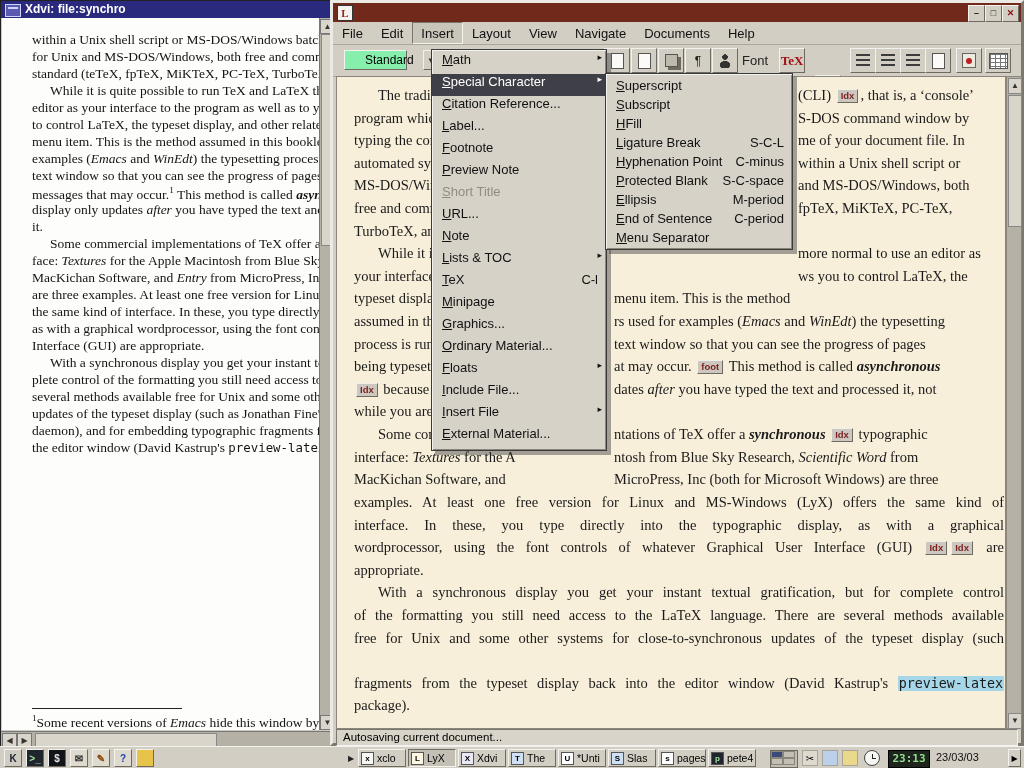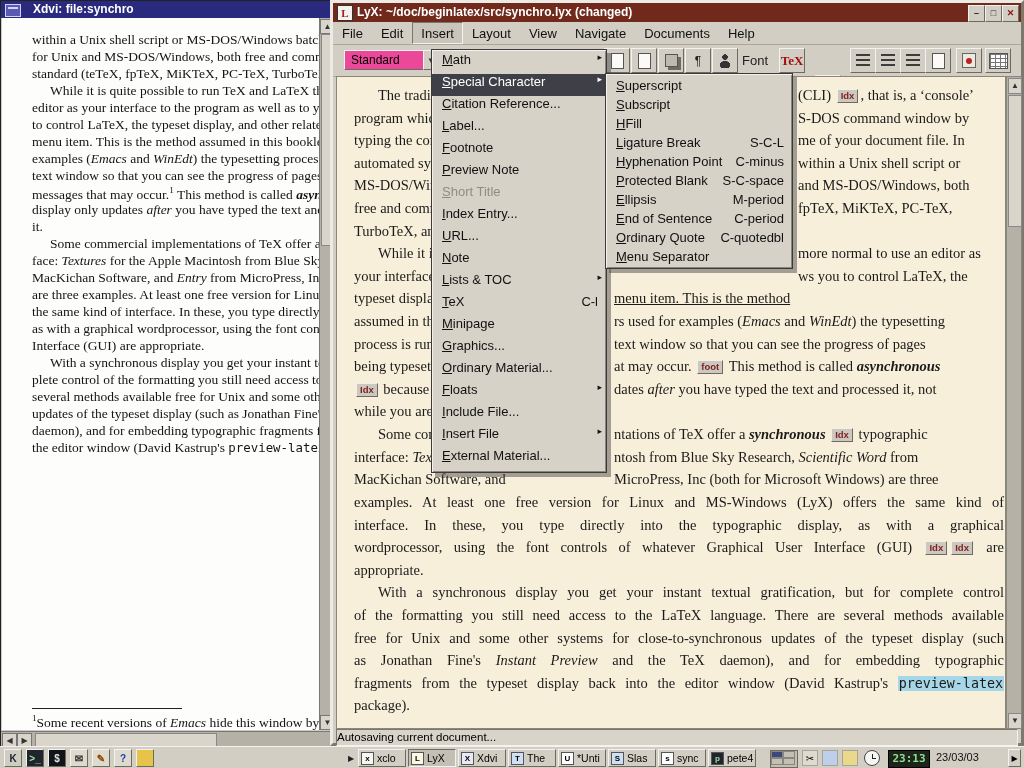--- a/index.html
+++ b/index.html
@@ -15,21 +15,21 @@
   .sup{vertical-align:super;font-size:68%;}
   .ind{display:inline-block;width:24px;}
   .hlsel{background:#a6d7e8;font-family:"DejaVu Sans Mono",monospace;font-size:92%;padding:0 1px;}
   .chip{display:inline-block;font:bold 9.5px "Liberation Sans",sans-serif;color:#7c1f1f;
         background:#ccc8bf;border:1px solid;border-color:#f2f0ea #6f6a60 #6f6a60 #f2f0ea;
         padding:0 3px 1px;margin:0 2px;vertical-align:1px;line-height:11px;}
   
   #xdvi{left:0;top:0;width:332px;height:746px;background:#cfcbc1;border:1px solid #222;z-index:1;}
   .x-title{position:absolute;left:0;top:0;width:100%;height:17px;background:#29297e;color:#fff;
            font:bold 12px "Liberation Sans",sans-serif;line-height:17px;}
-  .x-title .txt{position:absolute;left:24px;top:0;margin-left:8px;}
+  .x-title .txt{position:absolute;left:24px;top:0;}
   .x-ticon{position:absolute;left:4px;top:3px;width:14px;height:11px;border:1px solid #cfd4ff;background:#5a5ab0;}
   .x-ticon::after{content:"";position:absolute;left:2px;top:2px;right:2px;height:2px;background:#cfd4ff;}
   .x-content{position:absolute;left:1px;top:17px;width:317px;height:712px;background:#fdfdfc;
              overflow:hidden;font:13.5px "Liberation Serif",serif;color:#141414;}
   .x-fnrule{position:absolute;left:30px;top:690px;width:150px;height:1px;background:#222;}
   .x-scroll{background:#b5b1a7;}
   .x-vscroll{position:absolute;left:318px;top:17px;width:14px;height:712px;border-left:1px solid #777;}
   .x-thumb-v{position:absolute;left:1px;top:16px;width:11px;height:210px;background:#d9d5cb;border:1px solid #888;}
   .x-hscroll{position:absolute;left:0;top:730px;width:332px;height:16px;border-top:1px solid #777;}
   .x-thumb-h{position:absolute;left:34px;top:1px;width:180px;height:12px;background:#d9d5cb;border:1px solid #888;}
@@ -43,23 +43,23 @@
   .l-title .txt{position:absolute;left:24px;top:0;white-space:nowrap;}
   .l-ticon{position:absolute;left:4px;top:2px;width:14px;height:14px;background:#f4f2ee;border:1px solid #333;
            color:#a02020;font:bold 11px "Liberation Serif",serif;line-height:14px;text-align:center;}
   .l-btn{position:absolute;top:2px;width:15px;height:15px;background:#d2cec4;border:1px solid;
          border-color:#f4f2ee #6f6a60 #6f6a60 #f4f2ee;font:bold 9px "Liberation Sans",sans-serif;
          text-align:center;line-height:14px;color:#222;}
   .l-menubar{position:absolute;left:0;top:19px;right:0;height:22px;border-bottom:1px solid #aaa69c;}
   .mb{display:inline-block;padding:4px 9px 3px;font:13px "Liberation Sans",sans-serif;color:#111;}
   .mb.pressed{border:1px solid;border-color:#7a766c #f4f2ee #f4f2ee #7a766c;background:#c9c5bb;padding:3px 8px 2px;}
   .l-toolbar{position:absolute;left:0;top:42px;right:0;height:31px;border-bottom:1px solid #aaa69c;}
-  .combo{position:absolute;left:11px;top:5px;width:88px;height:20px;background:#ec4899;border:1px solid;
+  .combo{position:absolute;left:11px;top:5px;width:63px;height:20px;background:#86efac;border:1px solid;
          border-color:#f4f2ee #6f6a60 #6f6a60 #f4f2ee;font:12px "Liberation Sans",sans-serif;
-         line-height:18px;padding-left:6px;box-sizing:border-box;}
+         line-height:18px;padding-left:20px;box-sizing:border-box;}
   .combo-arrow{position:absolute;left:90px;top:5px;width:16px;height:20px;background:#d2cec4;border:1px solid;
          border-color:#f4f2ee #6f6a60 #6f6a60 #f4f2ee;font-size:8px;text-align:center;line-height:19px;color:#333;box-sizing:border-box;}
   .tool{position:absolute;top:3px;width:26px;height:25px;background:#d2cec4;border:1px solid;
         border-color:#f4f2ee #6f6a60 #6f6a60 #f4f2ee;display:flex;align-items:center;justify-content:center;
         font:12px "Liberation Sans",sans-serif;color:#222;box-sizing:border-box;}
   .tool.flat{border-color:transparent;background:none;font:13px "Liberation Sans",sans-serif;width:auto;}
   .tool .texg{color:#a01010;font:bold 13px "Liberation Serif",serif;}
   .tool .mathg{font:italic 10px "Liberation Serif",serif;}
   .pg{width:11px;height:14px;background:#fbfaf6;border:1px solid #555;}
   .stk{width:11px;height:11px;background:#bdb9af;border:1px solid #555;box-shadow:3px 3px 0 #6f6a60;}
@@ -75,21 +75,21 @@
   .l-doc{position:absolute;left:3px;top:73px;width:670px;height:653px;background:#f8efda;
          border:1px solid #8a867c;box-sizing:border-box;overflow:hidden;
          font:14.5px "Liberation Serif",serif;color:#1a1a1a;}
   .l-vscroll{position:absolute;left:673px;top:73px;width:16px;height:653px;background:#b5b1a7;
              border:1px solid #8a867c;box-sizing:border-box;}
   .l-thumb{position:absolute;left:1px;top:18px;width:12px;height:130px;background:#d9d5cb;border:1px solid #888;}
   .sb-arrow{position:absolute;left:1px;width:12px;height:14px;background:#d9d5cb;border:1px solid #888;
             font-size:8px;line-height:13px;text-align:center;color:#333;}
   .l-status{position:absolute;left:3px;right:3px;top:726px;height:17px;background:#d8d4ca;
             border:1px solid;border-color:#7a766c #f4f2ee #f4f2ee #7a766c;
-            font:11.5px "Liberation Sans",sans-serif;line-height:15px;padding-left:0;box-sizing:border-box;}
+            font:11.5px "Liberation Sans",sans-serif;line-height:15px;padding-left:6px;box-sizing:border-box;}
   
   .menu{position:absolute;background:#d6d2c8;border:1px solid #3a3a3a;padding:2px 0;
         box-shadow:inset 1px 1px 0 #f4f2ee,inset -1px -1px 0 #8a867c,4px 4px 0 rgba(60,60,60,0.45);z-index:10;}
   #insert-menu{left:98px;top:46px;width:174px;}
   #char-submenu{left:272px;top:70px;width:186px;z-index:11;}
   .mi{position:relative;height:22px;line-height:22px;padding:0 16px 0 10px;
       font:13px "Liberation Sans",sans-serif;color:#111;}
   #char-submenu .mi{height:19px;line-height:19px;}
   .mi .lb{display:inline-block;}
   .mi .lb::first-letter{text-decoration:underline;}
@@ -169,21 +169,20 @@
     <div class="x-scroll x-hscroll">
       <div class="x-arrow" style="left:1px;top:1px;">◀</div>
       <div class="x-arrow" style="left:16px;top:1px;">▶</div>
       <div class="x-thumb-h"></div>
     </div>
   </div>
 
   <div id="lyx" class="abs">
     <div class="l-title">
       <span class="l-ticon">L</span>
-      <span class="txt">LyX: ~/doc/beginlatex/src/synchro.lyx (changed)</span>
       <span class="l-btn" style="right:36px;">–</span>
       <span class="l-btn" style="right:19px;">□</span>
       <span class="l-btn" style="right:2px;color:#8a1010;">✕</span>
     </div>
 
     <div class="l-menubar"><span class="mb">File</span><span class="mb">Edit</span><span class="mb pressed">Insert</span><span class="mb">Layout</span><span class="mb">View</span><span class="mb">Navigate</span><span class="mb">Documents</span><span class="mb">Help</span></div>
 
     <div class="l-toolbar">
       <div class="combo">Standard</div>
       <div class="combo-arrow">▼</div>
@@ -240,21 +239,21 @@
         <div class="run" style="top: 100px; left: 17px;">MS-DOS/Windows batch file. All imple</div>
         <div class="run" style="top: 100px; left: 461px; text-align: right;">and MS-DOS/Windows, both</div>
         <div class="run" style="top: 123px; left: 17px;">free and commercial, conform to the st</div>
         <div class="run" style="top: 123px; left: 461px;">fpTeX, MiKTeX, PC-TeX,</div>
         <div class="run" style="top: 146px; left: 17px;">TurboTeX, and others).</div>
         <div class="run" style="top: 168px; left: 41px;">While it is quite possible to run TeX an</div>
         <div class="run" style="top: 168px; left: 461px;">more normal to use an editor as</div>
         <div class="run" style="top: 191px; left: 17px;">your interface to the program as well</div>
         <div class="run" style="top: 191px; left: 461px;">ws you to control LaTeX, the</div>
         <div class="run" style="top: 213px; left: 17px;">typeset display, and other rel</div>
-        <div class="run" style="top: 213px; left: 277px; text-decoration: underline;">menu item. This is the method</div>
+        <div class="run" style="top: 213px; left: 277px;">menu item. This is the method</div>
         <div class="run" style="top: 236px; left: 17px;">assumed in this book, but</div>
         <div class="run" style="top: 236px; left: 277px;">rs used for examples (<span class="it">Emacs</span> and <span class="it">WinEdt</span>) the typesetting</div>
         <div class="run" style="top: 259px; left: 17px;">process is run in a separate</div>
         <div class="run" style="top: 259px; left: 277px;">text window so that you can see the progress of pages</div>
         <div class="run" style="top: 281px; left: 17px;">being typeset, and any error</div>
         <div class="run" style="top: 281px; left: 277px;">at may occur. <span class="chip">foot</span> This method is called <span class="bi">asynchronous</span></div>
         <div class="run" style="top: 304px; left: 17px;"><span class="chip">Idx</span> because the typeset</div>
         <div class="run" style="top: 304px; left: 277px;">dates <span class="it">after</span> you have typed the text and processed it, not</div>
         <div class="run" style="top: 326px; left: 17px;">while you are typing.</div>
         <div class="run" style="top: 349px; left: 41px;">Some commercial imple</div>
@@ -263,42 +262,40 @@
         <div class="run" style="top: 372px; left: 277px;">ntosh from Blue Sky Research, <span class="it">Scientific Word</span> from</div>
         <div class="run" style="top: 394px; left: 17px;">MacKichan Software, and </div>
         <div class="run" style="top: 394px; left: 277px;">MicroPress, Inc (both for Microsoft Windows) are three</div>
         <div class="run just" style="top: 417px; left: 17px; width: 650px;">examples. At least one free version for Linux and MS-Windows (LyX) offers the same kind of</div>
         <div class="run just" style="top: 440px; left: 17px; width: 650px;">interface. In these, you type directly into the typographic display, as with a graphical</div>
         <div class="run just" style="top: 462px; left: 17px; width: 650px;">wordprocessor, using the font controls of whatever Graphical User Interface (GUI) <span class="chip">Idx</span><span class="chip">Idx</span> are</div>
         <div class="run" style="top: 485px; left: 17px;">appropriate.</div>
         <div class="run just" style="top: 507px; left: 17px; width: 650px;"><span class="ind"></span>With a synchronous display you get your instant textual gratification, but for complete control</div>
         <div class="run just" style="top: 530px; left: 17px; width: 650px;">of the formatting you still need access to the LaTeX language. There are several methods available</div>
         <div class="run just" style="top: 553px; left: 17px; width: 650px;">free for Unix and some other systems for close-to-synchronous updates of the typeset display (such</div>
-        <div class="run just" style="top: 575px; left: 17px; width: 650px;">as Jonathan Fine's <span class="it">Instant Preview</span> and the TeX daemon), and for embedding typographic</div>
         <div class="run just" style="top: 598px; left: 17px; width: 650px;">fragments from the typeset display back into the editor window (David Kastrup's <span class="hlsel">preview-latex</span></div>
         <div class="run" style="top: 620px; left: 17px;">package).</div>
       </div>
 
     <div class="l-vscroll">
       <div class="sb-arrow" style="top:1px;">▲</div>
       <div class="l-thumb"></div>
       <div class="sb-arrow" style="top:636px;">▼</div>
     </div>
 
     <div class="l-status">Autosaving current document...</div>
 
     <div id="insert-menu" class="menu">
         <div class="mi"><span class="lb">Math</span><span class="ar">▸</span></div>
         <div class="mi sel"><span class="lb">Special Character</span><span class="ar">▸</span></div>
         <div class="mi"><span class="lb">Citation Reference...</span></div>
         <div class="mi"><span class="lb">Label...</span></div>
         <div class="mi"><span class="lb">Footnote</span></div>
         <div class="mi"><span class="lb">Preview Note</span></div>
         <div class="mi dis"><span class="lb">Short Title</span></div>
-        <div class="mi"><span class="lb">Index Entry...</span></div>
         <div class="mi"><span class="lb">URL...</span></div>
         <div class="mi"><span class="lb">Note</span></div>
         <div class="mi"><span class="lb">Lists &amp; TOC</span><span class="ar">▸</span></div>
         <div class="mi"><span class="lb">TeX</span><span class="sc">C-l</span></div>
         <div class="mi"><span class="lb">Minipage</span></div>
         <div class="mi"><span class="lb">Graphics...</span></div>
         <div class="mi"><span class="lb">Ordinary Material...</span></div>
         <div class="mi"><span class="lb">Floats</span><span class="ar">▸</span></div>
         <div class="mi"><span class="lb">Include File...</span></div>
         <div class="mi"><span class="lb">Insert File</span><span class="ar">▸</span></div>
@@ -306,21 +303,20 @@
       </div>
     <div id="char-submenu" class="menu">
         <div class="mi"><span class="lb">Superscript</span></div>
         <div class="mi"><span class="lb">Subscript</span></div>
         <div class="mi"><span class="lb">HFill</span></div>
         <div class="mi"><span class="lb">Ligature Break</span><span class="sc">S-C-L</span></div>
         <div class="mi"><span class="lb">Hyphenation Point</span><span class="sc">C-minus</span></div>
         <div class="mi"><span class="lb">Protected Blank</span><span class="sc">S-C-space</span></div>
         <div class="mi"><span class="lb">Ellipsis</span><span class="sc">M-period</span></div>
         <div class="mi"><span class="lb">End of Sentence</span><span class="sc">C-period</span></div>
-        <div class="mi"><span class="lb">Ordinary Quote</span><span class="sc">C-quotedbl</span></div>
         <div class="mi"><span class="lb">Menu Separator</span></div>
       </div>
   </div>
 
   <div id="taskbar" class="abs">
     <div></div>
     <div class="tscroll">▶</div>
     <div></div>
     <div class="pager">
       <div style="left:0;top:0;background:#3a4a7a;"></div>
@@ -361,21 +357,21 @@
       <div class="task" style="left: 558px;">
         <span class="ticon" style="background: rgb(255, 255, 255);">U</span>
         <span>*Unti</span>
       </div>
       <div class="task" style="left: 608px;">
         <span class="ticon" style="background: rgb(207, 224, 244);">S</span>
         <span>Slas</span>
       </div>
       <div class="task" style="left: 658px;">
         <span class="ticon" style="background: rgb(255, 255, 255);">s</span>
-        <span>sync</span>
+        <span>pages</span>
       </div>
       <div class="task" style="left: 708px;">
         <span class="ticon" style="background: rgb(32, 36, 44); color: rgb(159, 224, 159);">p</span>
         <span>pete4</span>
       </div>
     </div>
 
 </div>
 
 </body></html>

